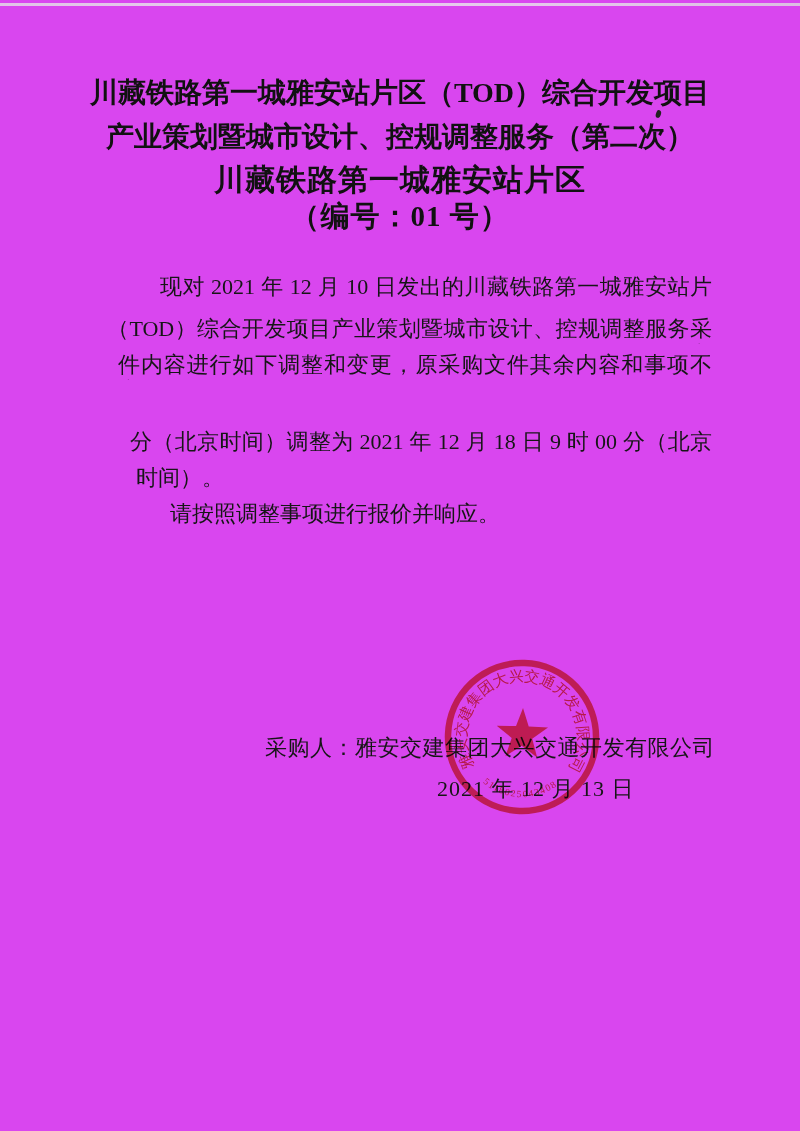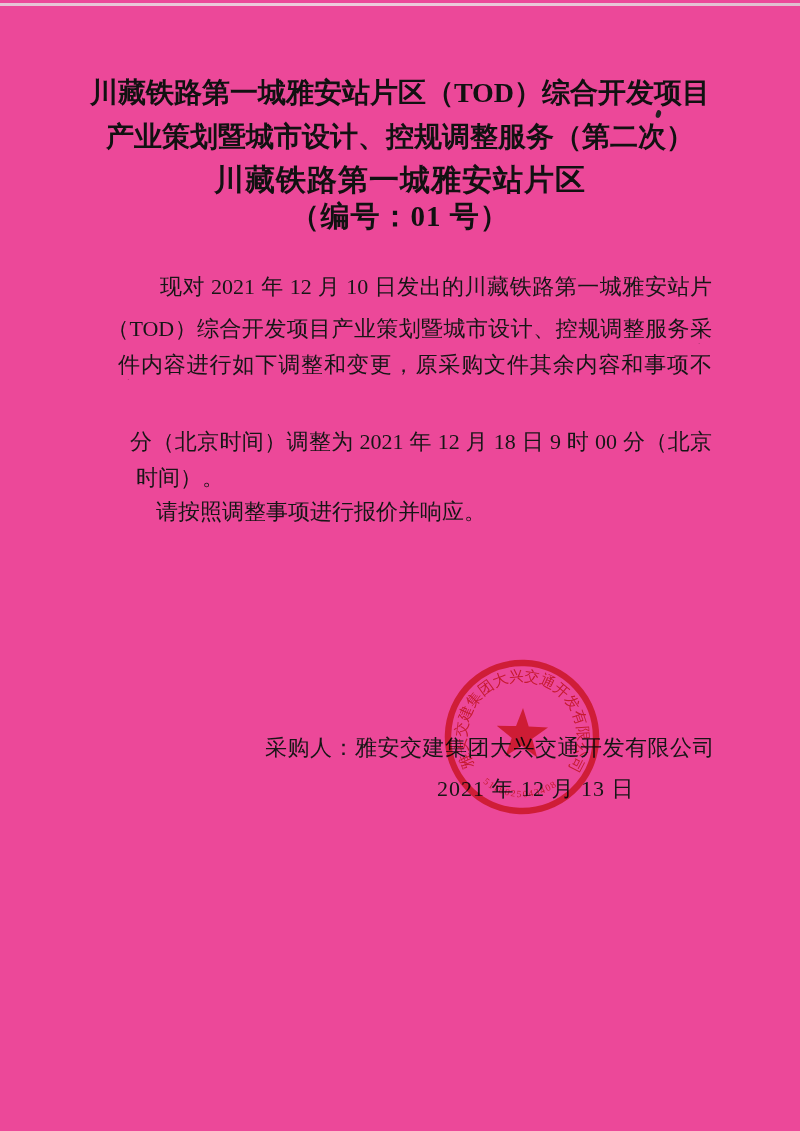--- a/index.html
+++ b/index.html
@@ -4,21 +4,21 @@
 <style>
   html,body{margin:0;padding:0;}
   body{
     width:800px;height:1131px;
     background:#ffffff;
     font-family:"Liberation Serif","DejaVu Serif",serif;
     color:#1c1c1c;
     position:relative;
     overflow:hidden;
   }
-  .page{position:absolute;inset:0;background:#ec4899;padding-left:27px;}
+  .page{position:absolute;inset:0;background:#d946ef;padding-left:27px;}
   .scan-edge{
     position:absolute;top:3px;left:0;width:800px;height:3px;
     background:linear-gradient(90deg,#e3e3e5,#ededef 40%,#e6e6e8 75%,#dcdcde);
     opacity:.8;
   }
   .title-block{position:absolute;left:0;top:0;width:800px;text-align:center;}
   .t-line{position:absolute;left:0;width:800px;font-weight:bold;color:#111;
           font-family:"Liberation Serif","DejaVu Serif",serif;white-space:nowrap;}
   .t1{top:74px;font-size:28px;letter-spacing:0px;}
   .t2{top:118px;font-size:28px;letter-spacing:0px;}
@@ -40,21 +40,21 @@
     word-break:break-all;
     overflow:hidden;height:28px;
   }
   .salutation{left:120px;top:231px;}
   .bl0{left:160px;top:274px;width:552px;}
   .bl1{left:107px;top:316px;width:605px;}
   .bl2{left:118px;top:352px;width:594px;}
   .bl3{left:161px;top:392px;width:551px;}
   .bl4{left:130px;top:429px;width:582px;}
   .bl5{left:136px;top:465px;}
-  .bl6{left:156px;top:501px;font-family:Liberation Mono, monospace;}
+  .bl6{left:170px;top:501px;}
   .sig-purchaser{left:265px;top:735px;font-size:22px;letter-spacing:.5px;}
   .sig-date{left:437px;top:776px;font-size:22px;letter-spacing:1px;}
   .seal{
     position:absolute;left:437px;top:652px;width:170px;height:170px;
     mix-blend-mode:multiply;opacity:.93;
     transform:rotate(2deg);
   }
   .seal text{font-family:"Liberation Serif","DejaVu Serif",serif;}
 </style>
 </head>

